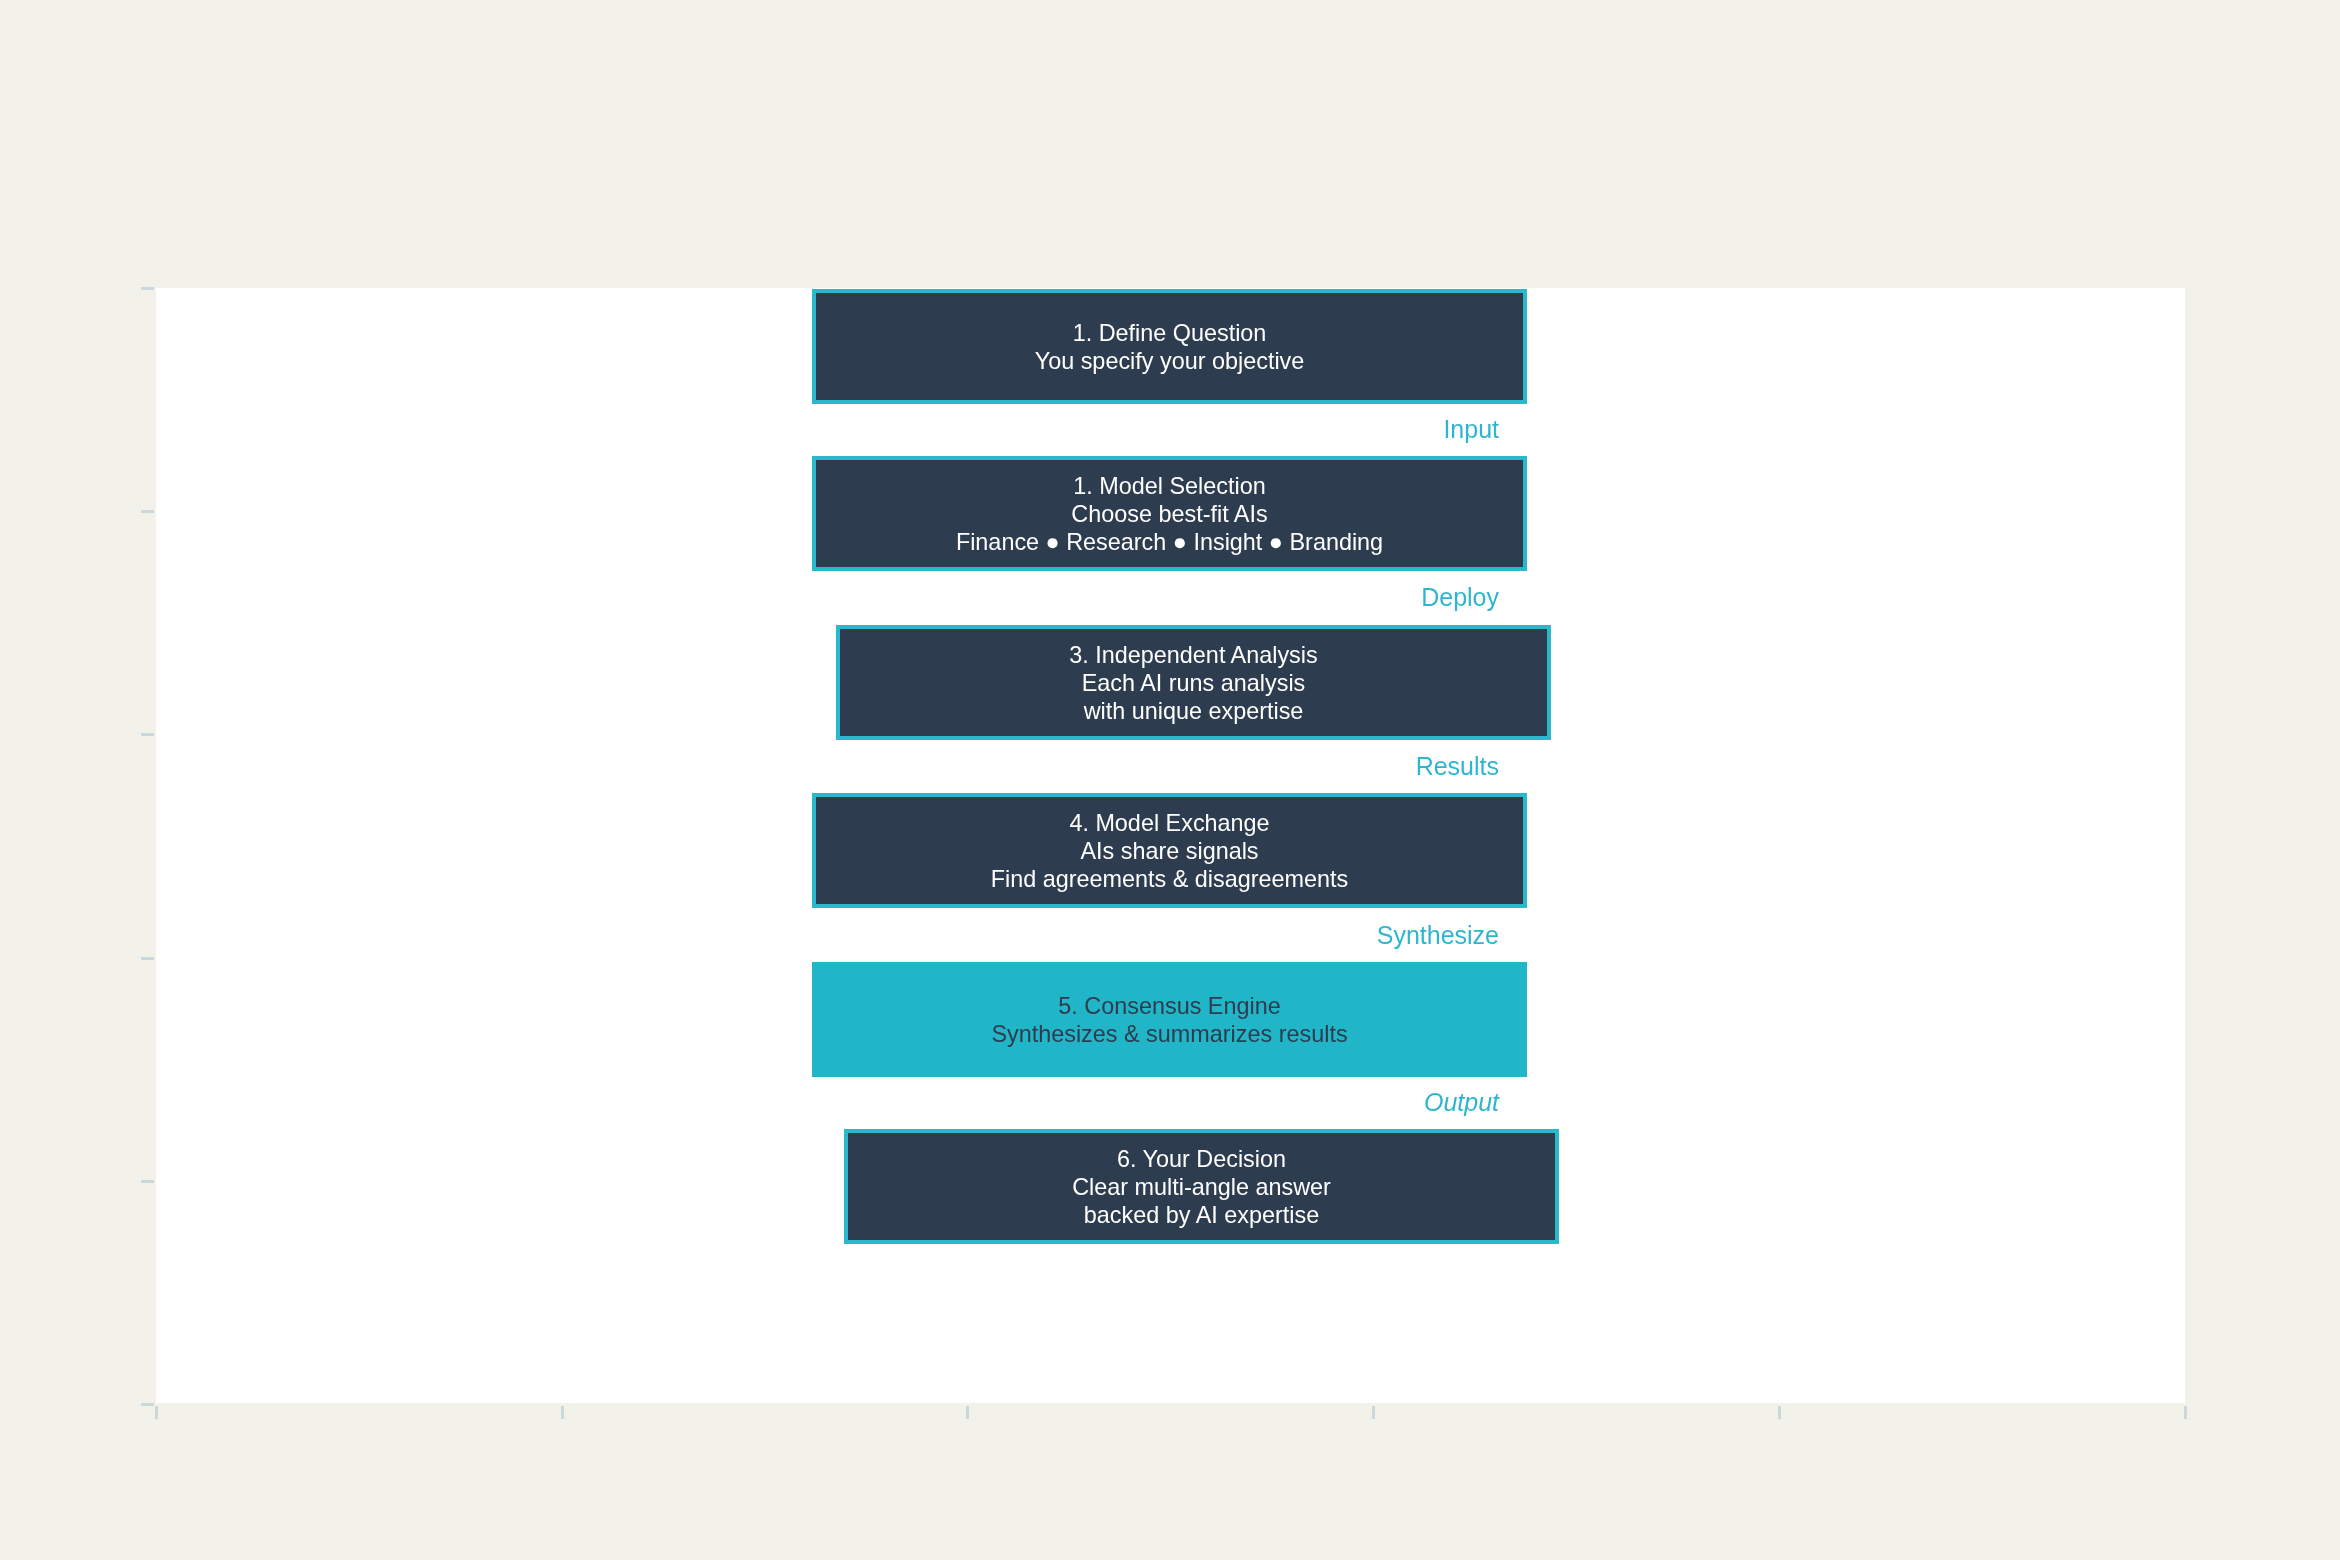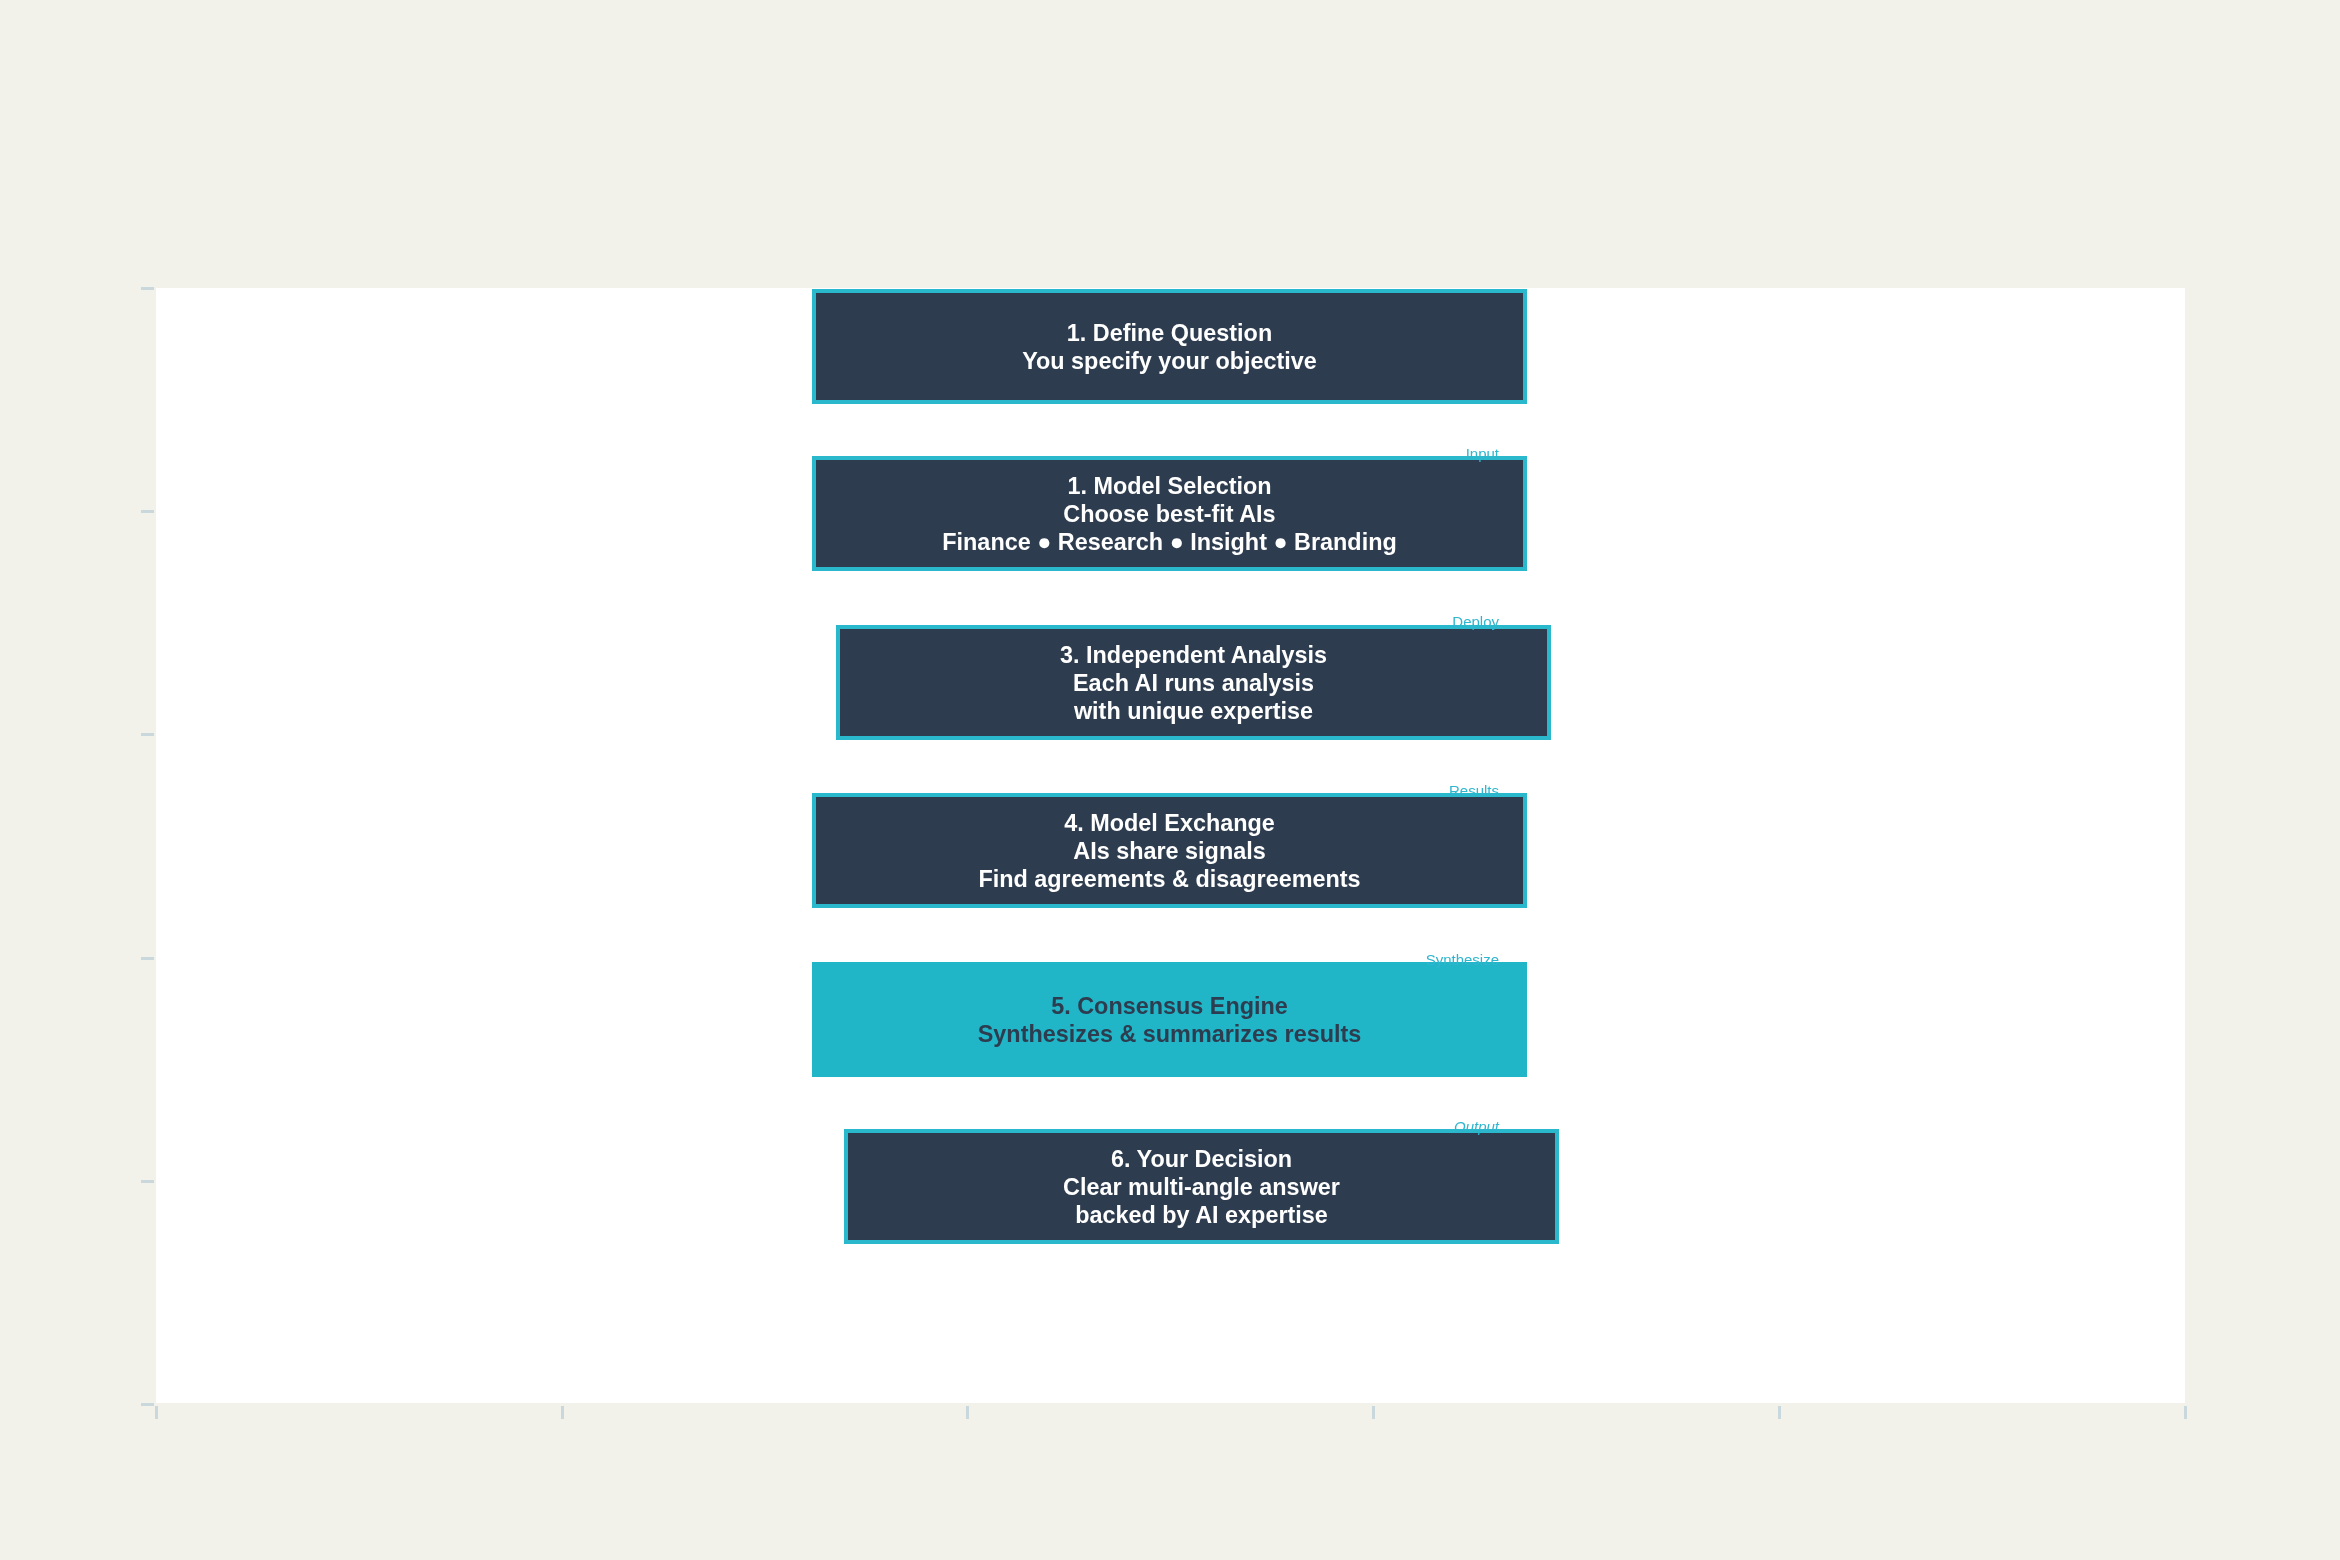--- a/index.html
+++ b/index.html
@@ -21,26 +21,26 @@
     position:absolute;left:156px;top:288px;width:2029px;height:1115px;
     background:var(--panel);
   }
   .tick{position:absolute;background:var(--tick);}
   .tick.y{width:12.7px;height:2.9px;left:141px;}
   .tick.x{width:2.9px;height:12.7px;top:1406px;}
   .step{
     position:absolute;left:812px;width:715px;height:115px;box-sizing:border-box;
     border:4.9px solid var(--border);background:var(--fill);color:var(--boxtext);
     display:flex;flex-direction:column;align-items:center;justify-content:center;
-    text-align:center;font-size:23.4px;line-height:28px;font-weight:700;
+    text-align:center;font-size:23.4px;line-height:28px;font-weight:400;
   }
   .step.accent{border:none;background:var(--accent);color:var(--fill);}
   .stage-label{
     position:absolute;right:842px;width:585px;text-align:right;
-    font-size:15px;line-height:21.5px;color:var(--label);margin-top:24px;
+    font-size:25px;line-height:21.5px;color:var(--label);
   }
 </style>
 </head>
 <body>
 
 <div id="figure">
   <div class="panel"></div>
   <div id="ticks">
       <div class="tick y" style="top: 287px;"></div>
       <div class="tick y" style="top: 510px;"></div>

